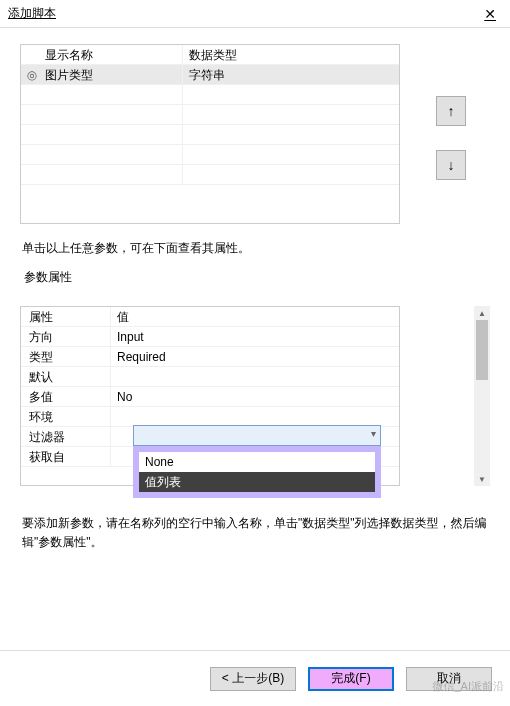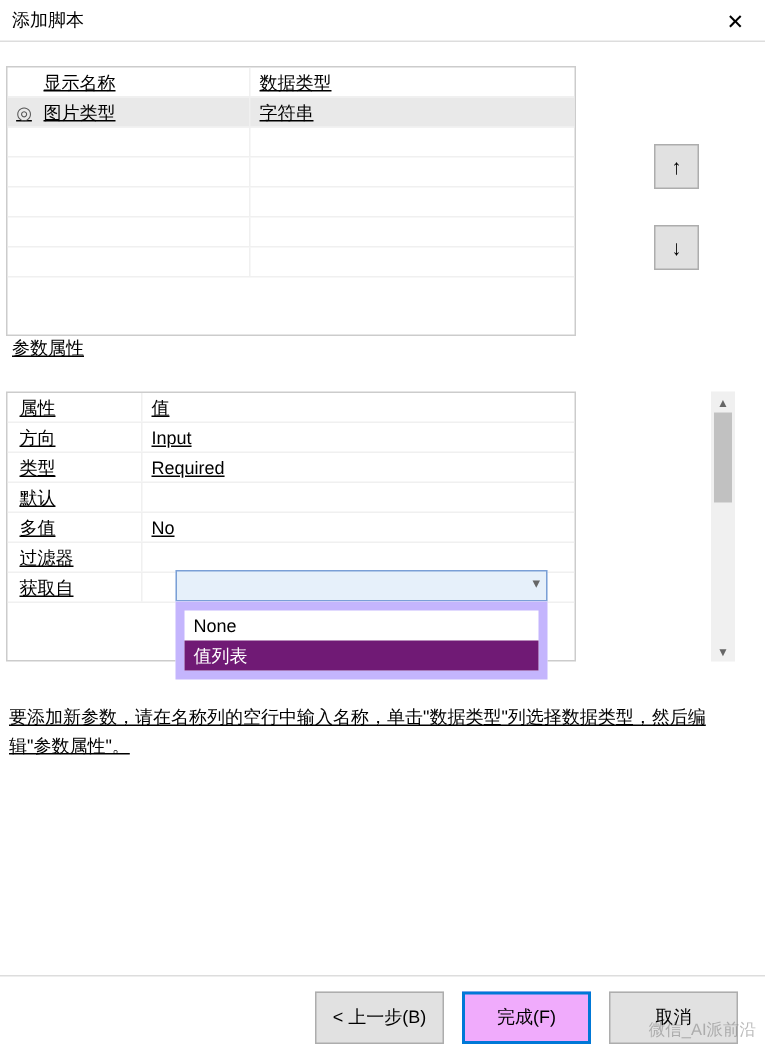--- a/index.html
+++ b/index.html
@@ -12,30 +12,30 @@
   overflow: hidden;
   position: relative;
 }
 .titlebar {
   height: 28px;
   display: flex;
   align-items: center;
   padding: 0 8px;
   border-bottom: 1px solid #ddd;
   background: #fff;
+  text-decoration: underline;
 }
 .titlebar .title { flex: 1; }
 .titlebar .close {
   font-size: 14px;
   cursor: pointer;
   padding: 0 6px;
 }
 .content {
-  padding: 16px 20px 0 4px;
-  text-decoration: underline;
+  padding: 16px 20px 0 20px;
 }
 .grid1, .grid2 {
   border: 1px solid #ccc;
   background: #fff;
   width: 380px;
 }
 .grid1 { height: 180px; overflow-y: auto; }
 .grid2-wrap { position: relative; margin-top: 20px; }
 .grid2 { height: 180px; overflow-y: auto; }
 .grid-row {
@@ -134,21 +134,21 @@
   border: 6px solid #c4b5fd;
   z-index: 10;
 }
 .dropdown .opt {
   height: 20px;
   line-height: 20px;
   padding-left: 6px;
   cursor: pointer;
 }
 .dropdown .opt.sel {
-  background: #701a75;
+  background: #404040;
   color: #fff;
 }
 .bottom-hint {
   margin: 28px 2px 0 2px;
   line-height: 1.6;
 }
 .footer {
   position: absolute;
   bottom: 0;
   left: 0;
@@ -157,21 +157,21 @@
   border-top: 1px solid #ddd;
   display: flex;
   align-items: center;
   justify-content: flex-end;
   gap: 12px;
   padding-right: 18px;
   background: #fff;
 }
 .footer button {
   min-width: 86px;
-  height: 35px;
+  height: 24px;
   background: #e1e1e1;
   border: 1px solid #adadad;
   cursor: pointer;
   font-family: inherit;
   font-size: 12px;
 }
 .footer button.primary {
   background: #f0abfc;
   border: 2px solid #0078d7;
 }
@@ -237,20 +237,21 @@
     <div class="updown">
       <button>
         <span>↑</span>
       </button>
       <button>
         <span>↓</span>
       </button>
     </div>
   </div>
 
+  <div class="hint">单击以上任意参数，可在下面查看其属性。</div>
 
   <div class="group-label">参数属性</div>
 
   <div class="grid2-wrap">
     <div class="grid2">
       <div class="grid2-row">
         <div class="g2c1">属性</div>
         <div class="g2c2">值</div>
       </div>
       <div class="grid2-row">
@@ -261,20 +262,24 @@
         <div class="g2c1">类型</div>
         <div class="g2c2">Required</div>
       </div>
       <div class="grid2-row">
         <div class="g2c1">默认</div>
         <div class="g2c2"></div>
       </div>
       <div class="grid2-row">
         <div class="g2c1">多值</div>
         <div class="g2c2">No</div>
+      </div>
+      <div class="grid2-row">
+        <div class="g2c1">环境</div>
+        <div class="g2c2"></div>
       </div>
       <div class="grid2-row">
         <div class="g2c1">过滤器</div>
         <div class="g2c2"></div>
       </div>
       <div class="grid2-row">
         <div class="g2c1">获取自</div>
         <div class="g2c2"></div>
       </div>
     </div>

